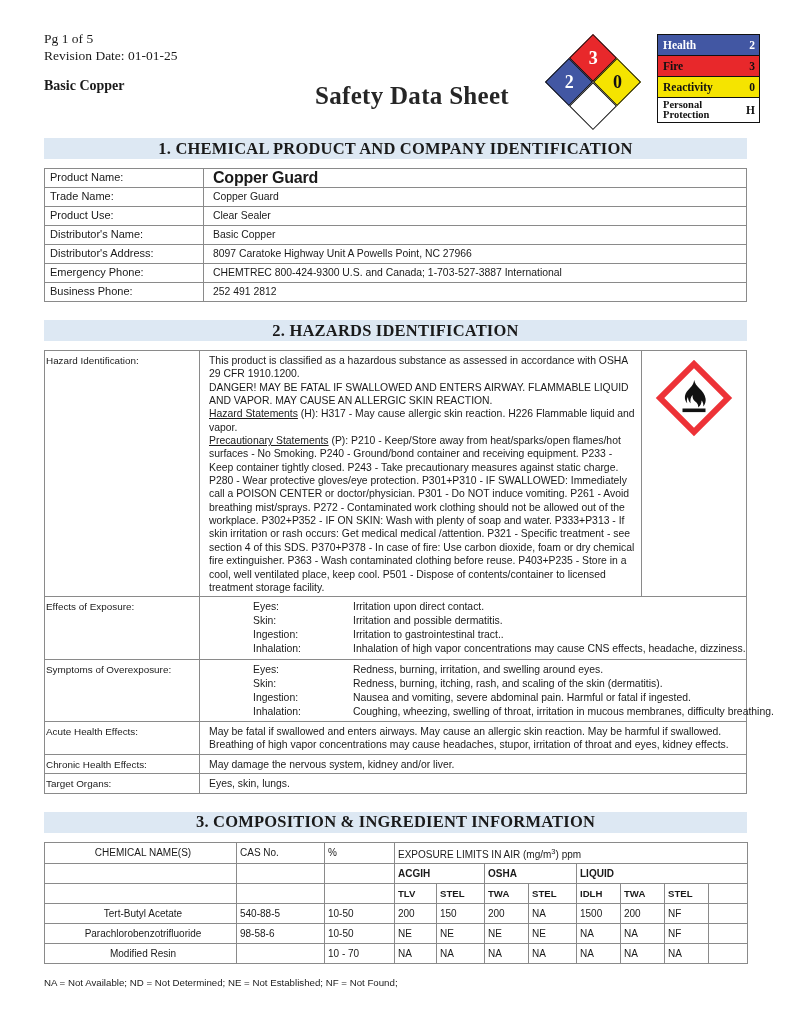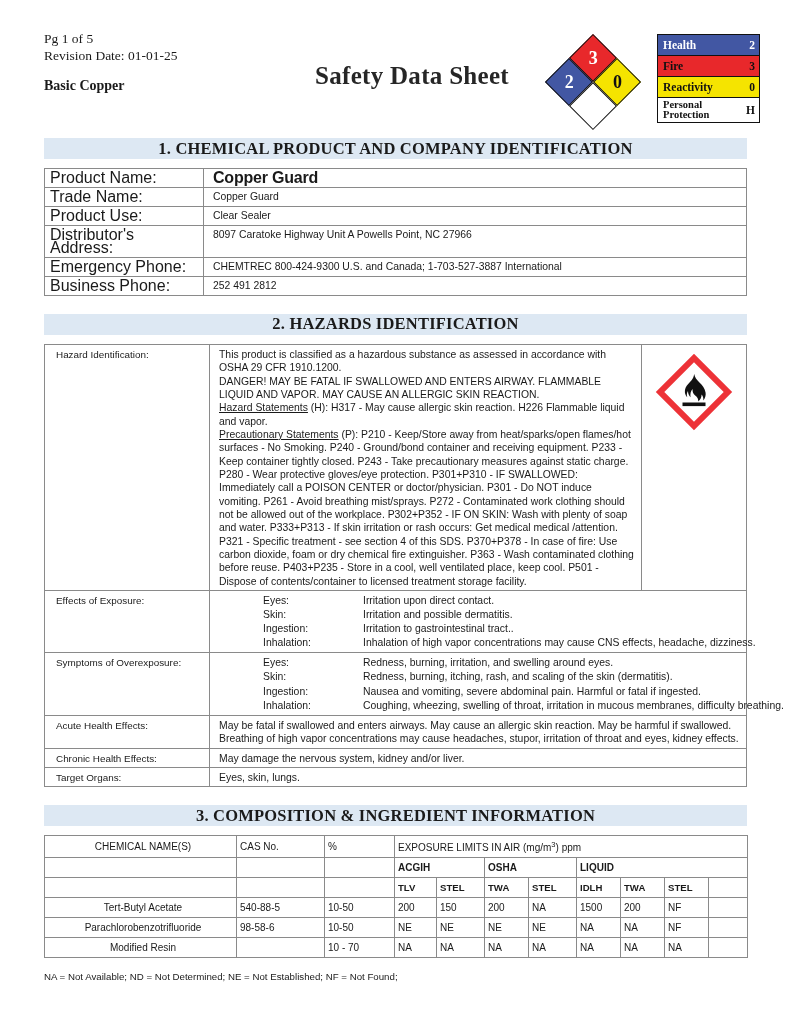--- a/index.html
+++ b/index.html
@@ -39,21 +39,21 @@
     color: #1a1a1a;
   }
   .hdr-left .company {
     font-weight: bold;
     font-size: 14px;
     margin-top: 13px;
   }
   .hdr-title {
     position: absolute;
     left: 228px;
-    top: 32px;
+    top: 52px;
     width: 280px;
     text-align: center;
     font-family: "Liberation Serif", serif;
     font-weight: bold;
     font-size: 25px;
     letter-spacing: 0.3px;
     color: #262626;
   }
 
   
@@ -155,30 +155,30 @@
     font-size: 10.4px;
     line-height: 13.4px;
     font-weight: normal;
     text-align: left;
     color: #1a1a1a;
   }
 
   
   .t1 { margin-top: 9px; }
   .t1 td { height: 14px; }
-  .t1 .k { width: 148px; font-size: 16px; }
+  .t1 .k { width: 148px; font-size: 11px; }
   .t1 .v { padding-left: 9px; }
   .t1 .prod { font-size: 16px; font-weight: bold; letter-spacing: -0.2px; }
 
   
   .t2 { margin-top: 9px; }
   .t2 .k {
     width: 148px;
     font-size: 9.9px;
-    padding-left: 11px;
+    padding-left: 1px;
     padding-top: 3px;
   }
   .t2 .v { padding-left: 9px; padding-top: 3px; }
   .t2 .pic-cell {
     width: 104px;
     padding: 0;
     vertical-align: top;
   }
   .hazard-text { font-size: 10.4px; line-height: 13.35px; }
   .hazard-text .u { text-decoration: underline; }
@@ -307,20 +307,24 @@
       <td class="k">Product Name:</td>
       <td class="v prod">Copper Guard</td>
     </tr>
     <tr>
       <td class="k">Trade Name:</td>
       <td class="v">Copper Guard</td>
     </tr>
     <tr>
       <td class="k">Product Use:</td>
       <td class="v">Clear Sealer</td>
+    </tr>
+    <tr>
+      <td class="k">Distributor's Name:</td>
+      <td class="v">Basic Copper</td>
     </tr>
     <tr>
       <td class="k">Distributor's Address:</td>
       <td class="v">8097 Caratoke Highway  Unit A Powells Point, NC 27966</td>
     </tr>
     <tr>
       <td class="k">Emergency Phone:</td>
       <td class="v">CHEMTREC 800-424-9300 U.S. and Canada; 1-703-527-3887 International</td>
     </tr>
     <tr>

